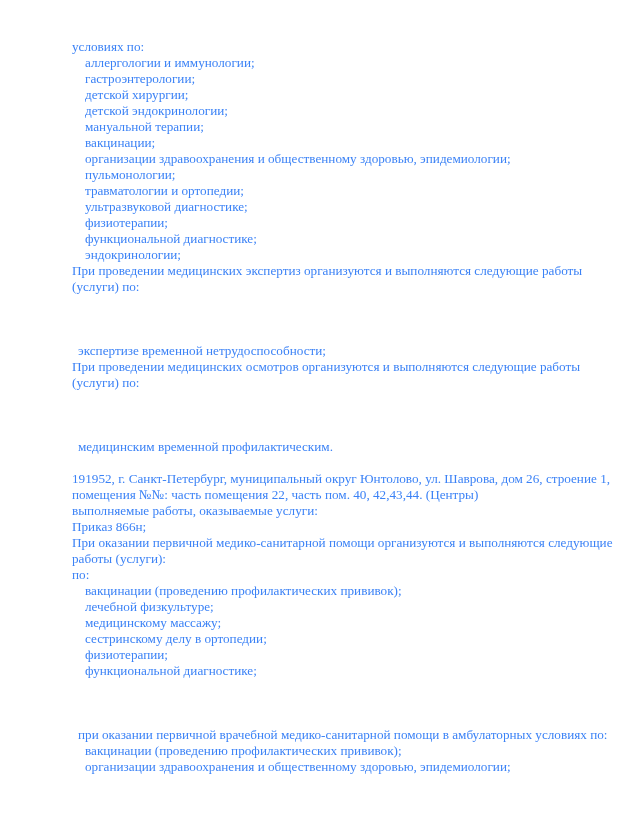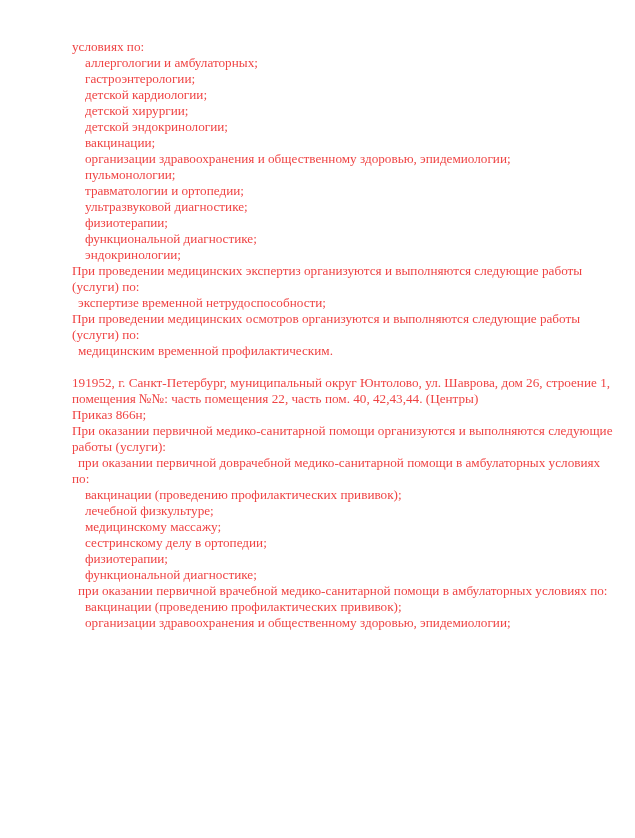--- a/index.html
+++ b/index.html
@@ -15,63 +15,63 @@
     overflow: hidden;
     font-family: "Liberation Serif", "DejaVu Serif", serif;
   }
   .text-block {
     position: absolute;
     left: 72px;
     top: 39px;
     width: 556px;
     font-size: 13.2px;
     line-height: 16px;
-    color: #ef4444;
+    color: #3b82f6;
   }
   .line {
     white-space: pre;
     height: 16px;
     overflow: visible;
   }
   .indent-0 { padding-left: 0; }
-  .indent-1 { padding-left: 6px; }
+  .indent-1 { padding-left: 6px; margin-top: 48px; }
   .indent-2 { padding-left: 13px; }
 </style>
 </head>
 <body>
 
 <div class="page">
   <div class="text-block" id="doc-lines">
       <div class="line indent-0">условиях по:</div>
-      <div class="line indent-2">аллергологии и амбулаторных;</div>
+      <div class="line indent-2">аллергологии и иммунологии;</div>
       <div class="line indent-2">гастроэнтерологии;</div>
-      <div class="line indent-2">детской кардиологии;</div>
       <div class="line indent-2">детской хирургии;</div>
       <div class="line indent-2">детской эндокринологии;</div>
+      <div class="line indent-2">мануальной терапии;</div>
       <div class="line indent-2">вакцинации;</div>
       <div class="line indent-2">организации здравоохранения и общественному здоровью, эпидемиологии;</div>
       <div class="line indent-2">пульмонологии;</div>
       <div class="line indent-2">травматологии и ортопедии;</div>
       <div class="line indent-2">ультразвуковой диагностике;</div>
       <div class="line indent-2">физиотерапии;</div>
       <div class="line indent-2">функциональной диагностике;</div>
       <div class="line indent-2">эндокринологии;</div>
       <div class="line indent-0">При проведении медицинских экспертиз организуются и выполняются следующие работы</div>
       <div class="line indent-0">(услуги) по:</div>
       <div class="line indent-1">экспертизе временной нетрудоспособности;</div>
       <div class="line indent-0">При проведении медицинских осмотров организуются и выполняются следующие работы</div>
       <div class="line indent-0">(услуги) по:</div>
       <div class="line indent-1">медицинским временной профилактическим.</div>
       <div class="line indent-0">&nbsp;</div>
       <div class="line indent-0">191952, г. Санкт-Петербург, муниципальный округ Юнтолово, ул. Шаврова, дом 26, строение 1,</div>
       <div class="line indent-0">помещения №№: часть помещения 22, часть пом. 40, 42,43,44. (Центры)</div>
+      <div class="line indent-0">выполняемые работы, оказываемые услуги:</div>
       <div class="line indent-0">Приказ 866н;</div>
       <div class="line indent-0">При оказании первичной медико-санитарной помощи организуются и выполняются следующие</div>
       <div class="line indent-0">работы (услуги):</div>
-      <div class="line indent-1">при оказании первичной доврачебной медико-санитарной помощи в амбулаторных условиях</div>
       <div class="line indent-0">по:</div>
       <div class="line indent-2">вакцинации (проведению профилактических прививок);</div>
       <div class="line indent-2">лечебной физкультуре;</div>
       <div class="line indent-2">медицинскому массажу;</div>
       <div class="line indent-2">сестринскому делу в ортопедии;</div>
       <div class="line indent-2">физиотерапии;</div>
       <div class="line indent-2">функциональной диагностике;</div>
       <div class="line indent-1">при оказании первичной врачебной медико-санитарной помощи в амбулаторных условиях по:</div>
       <div class="line indent-2">вакцинации (проведению профилактических прививок);</div>
       <div class="line indent-2">организации здравоохранения и общественному здоровью, эпидемиологии;</div>

